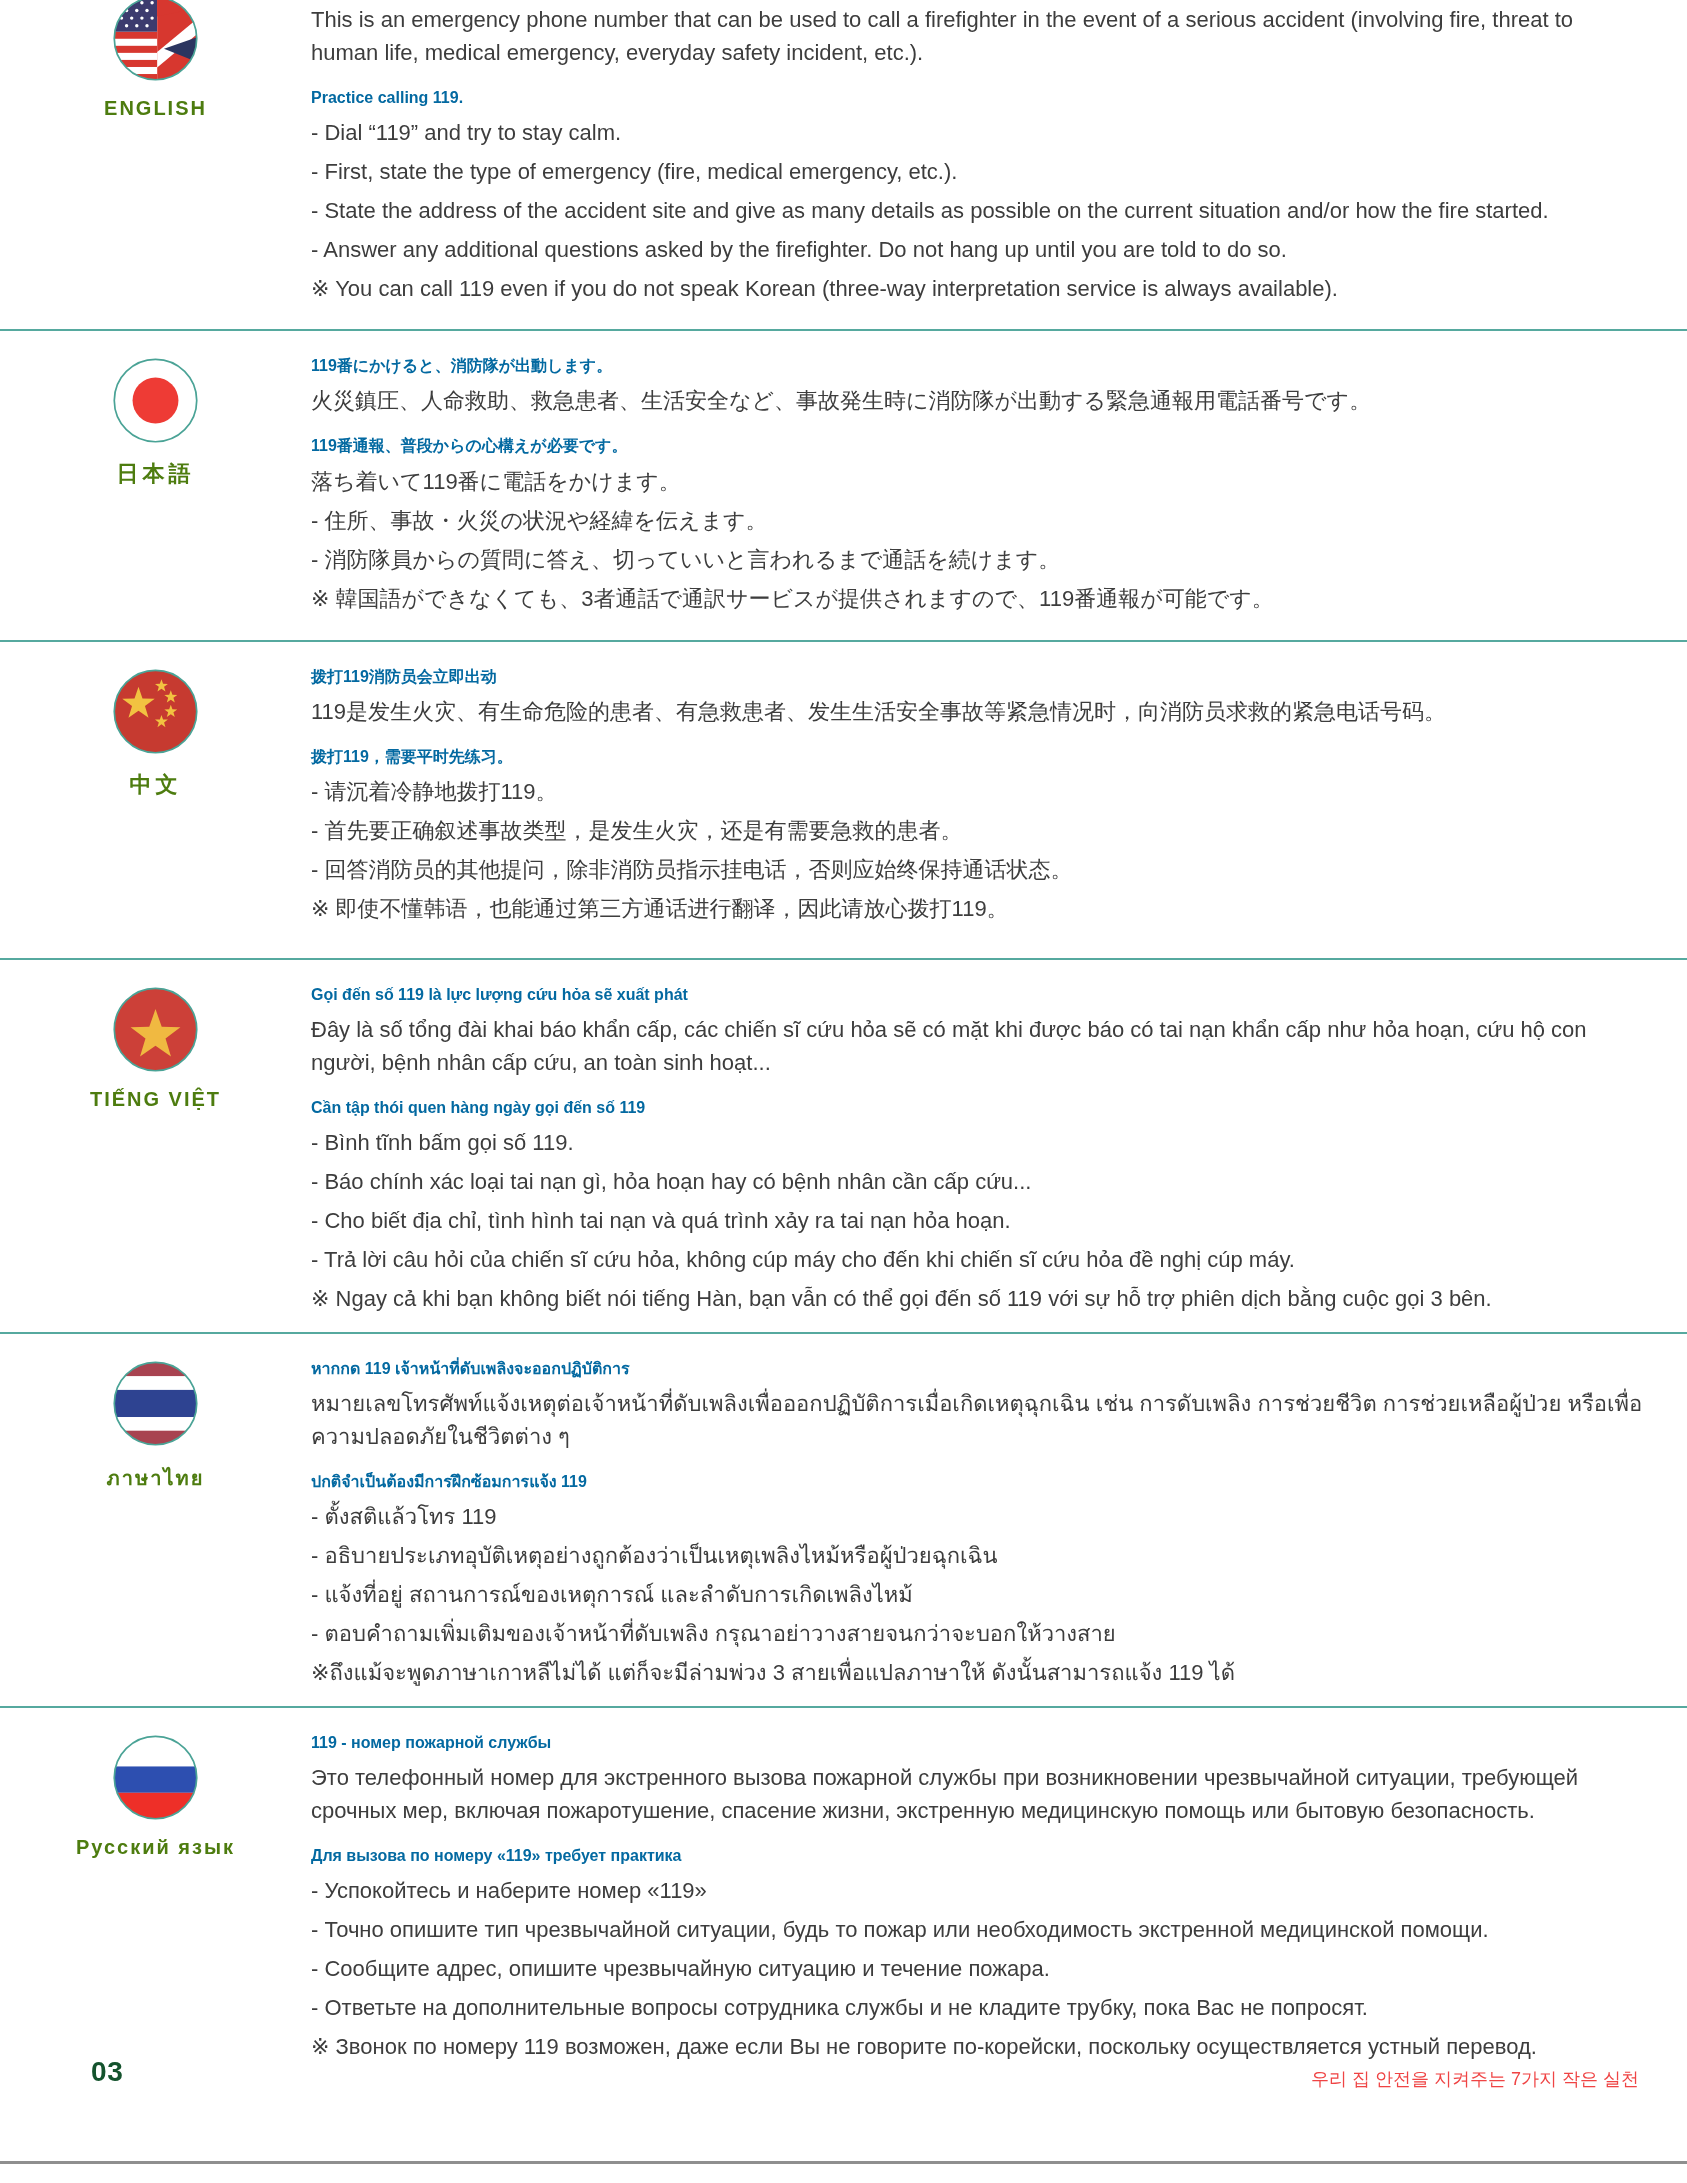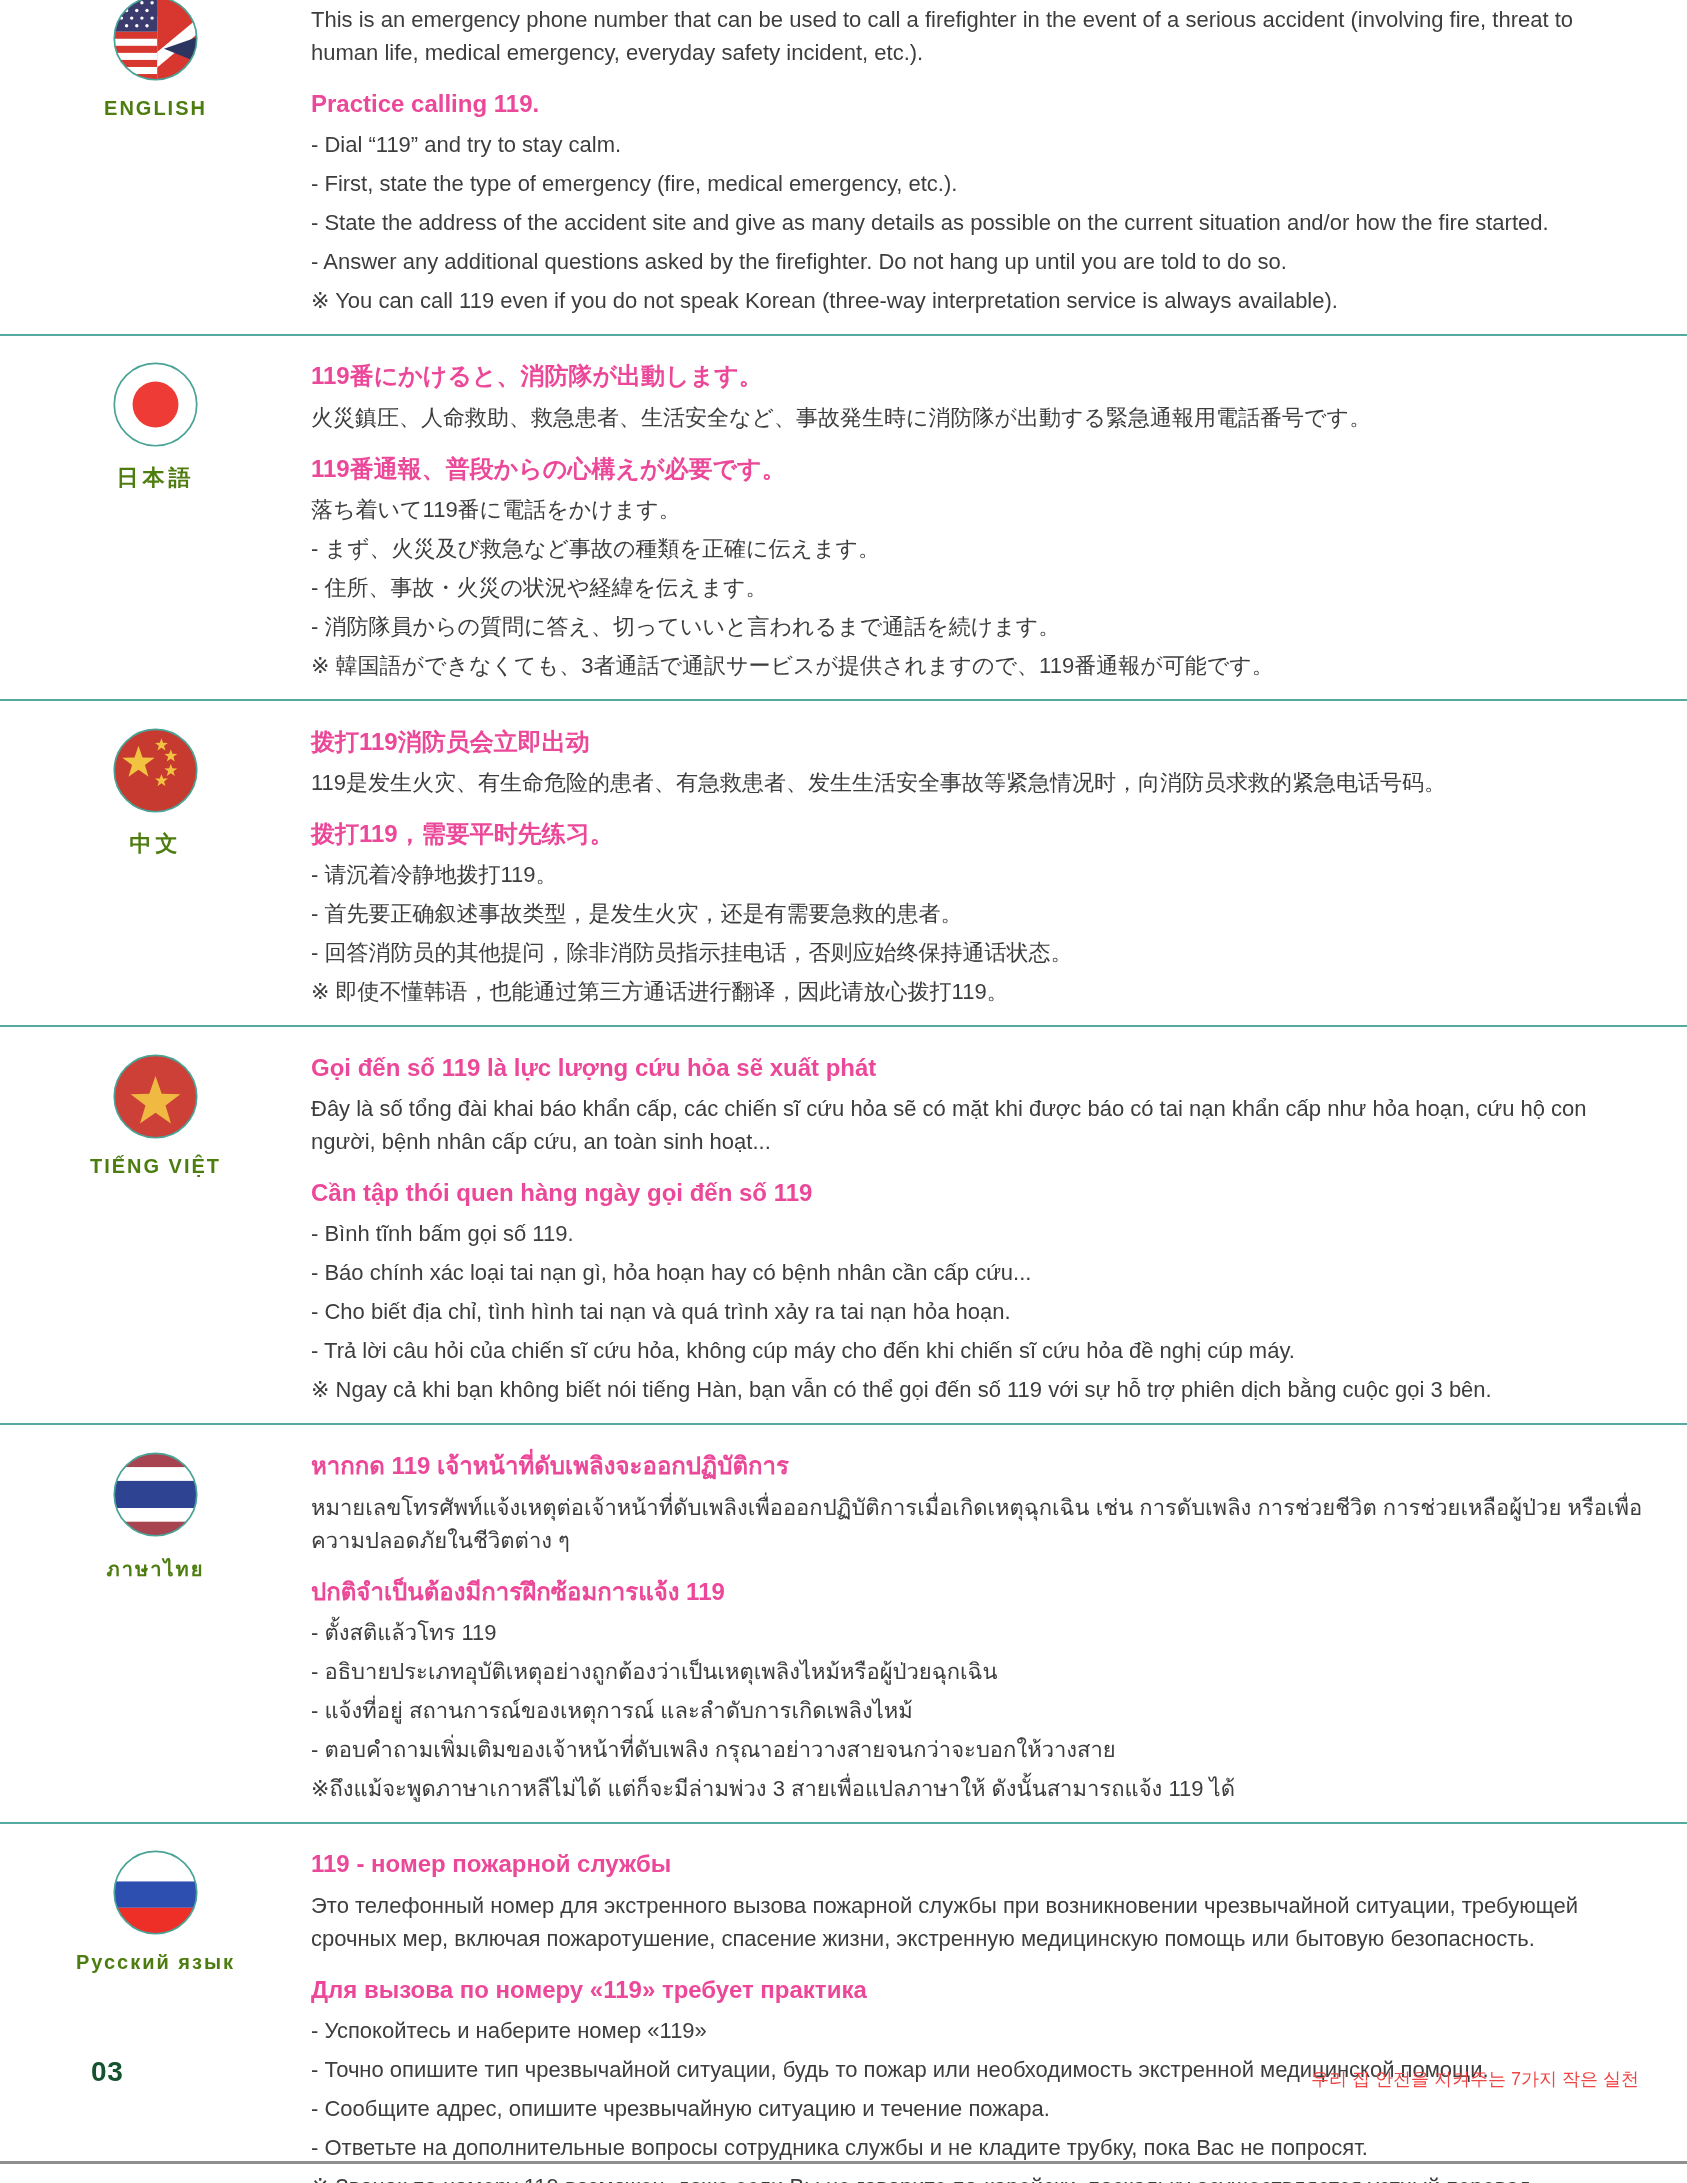--- a/index.html
+++ b/index.html
@@ -22,21 +22,21 @@
   .section:nth-child(1) .flag-col { margin-top:-10.6px; }
   .flag-wrap { width:85px; height:85px; }
   .flag-wrap svg { display:block; width:85px; height:85px; }
   .lang-label {
     margin-top:16px; font-weight:bold; color:#4d7c0f; font-size:20px;
     letter-spacing:2px; text-align:center; white-space:nowrap;
   }
   .lang-label.cjk { font-size:22px; letter-spacing:4px; }
   .text-col { flex:1 1 auto; padding-right:43px; font-size:22px; line-height:1.5; }
   .blk { margin:0; }
-  .blk.h { font-weight:bold; color:#ec4899; margin-top:17px; font-size:24px; }
+  .blk.h { font-weight:bold; color:#0369a1; margin-top:17px; font-size:16px; }
   .blk.p { margin-top:6.6px; }
   .blk.li, .blk.note { margin-top:6px; padding-left:14.6px; text-indent:-14.6px; }
   .blk:first-child { margin-top:0; }
   .footer-pageno {
     position:absolute; left:91px; top:2056px;
     font-size:28px; font-weight:bold; color:#14532d; letter-spacing:0.7px;
   }
   .footer-caption {
     position:absolute; right:48px; top:2067px;
     font-size:18px; color:#ef4444;
@@ -110,21 +110,20 @@
       <circle cx="50" cy="50" r="27" fill="#ee3b35"></circle>
     </svg>
           </div>
           <div class="lang-label cjk">日本語</div>
         </div>
         <div class="text-col">
           <div class="blk h">119番にかけると、消防隊が出動します。</div>
           <div class="blk p">火災鎮圧、人命救助、救急患者、生活安全など、事故発生時に消防隊が出動する緊急通報用電話番号です。</div>
           <div class="blk h">119番通報、普段からの心構えが必要です。</div>
           <div class="blk p">落ち着いて119番に電話をかけます。</div>
-          <div class="blk li">- まず、火災及び救急など事故の種類を正確に伝えます。</div>
           <div class="blk li">- 住所、事故・火災の状況や経緯を伝えます。</div>
           <div class="blk li">- 消防隊員からの質問に答え、切っていいと言われるまで通話を続けます。</div>
           <div class="blk note">※ 韓国語ができなくても、3者通話で通訳サービスが提供されますので、119番通報が可能です。</div>
         </div>
       </div>
       <div class="section">
         <div class="flag-col">
           <div class="flag-wrap">
     <svg viewBox="0 0 100 100">
       <defs>

